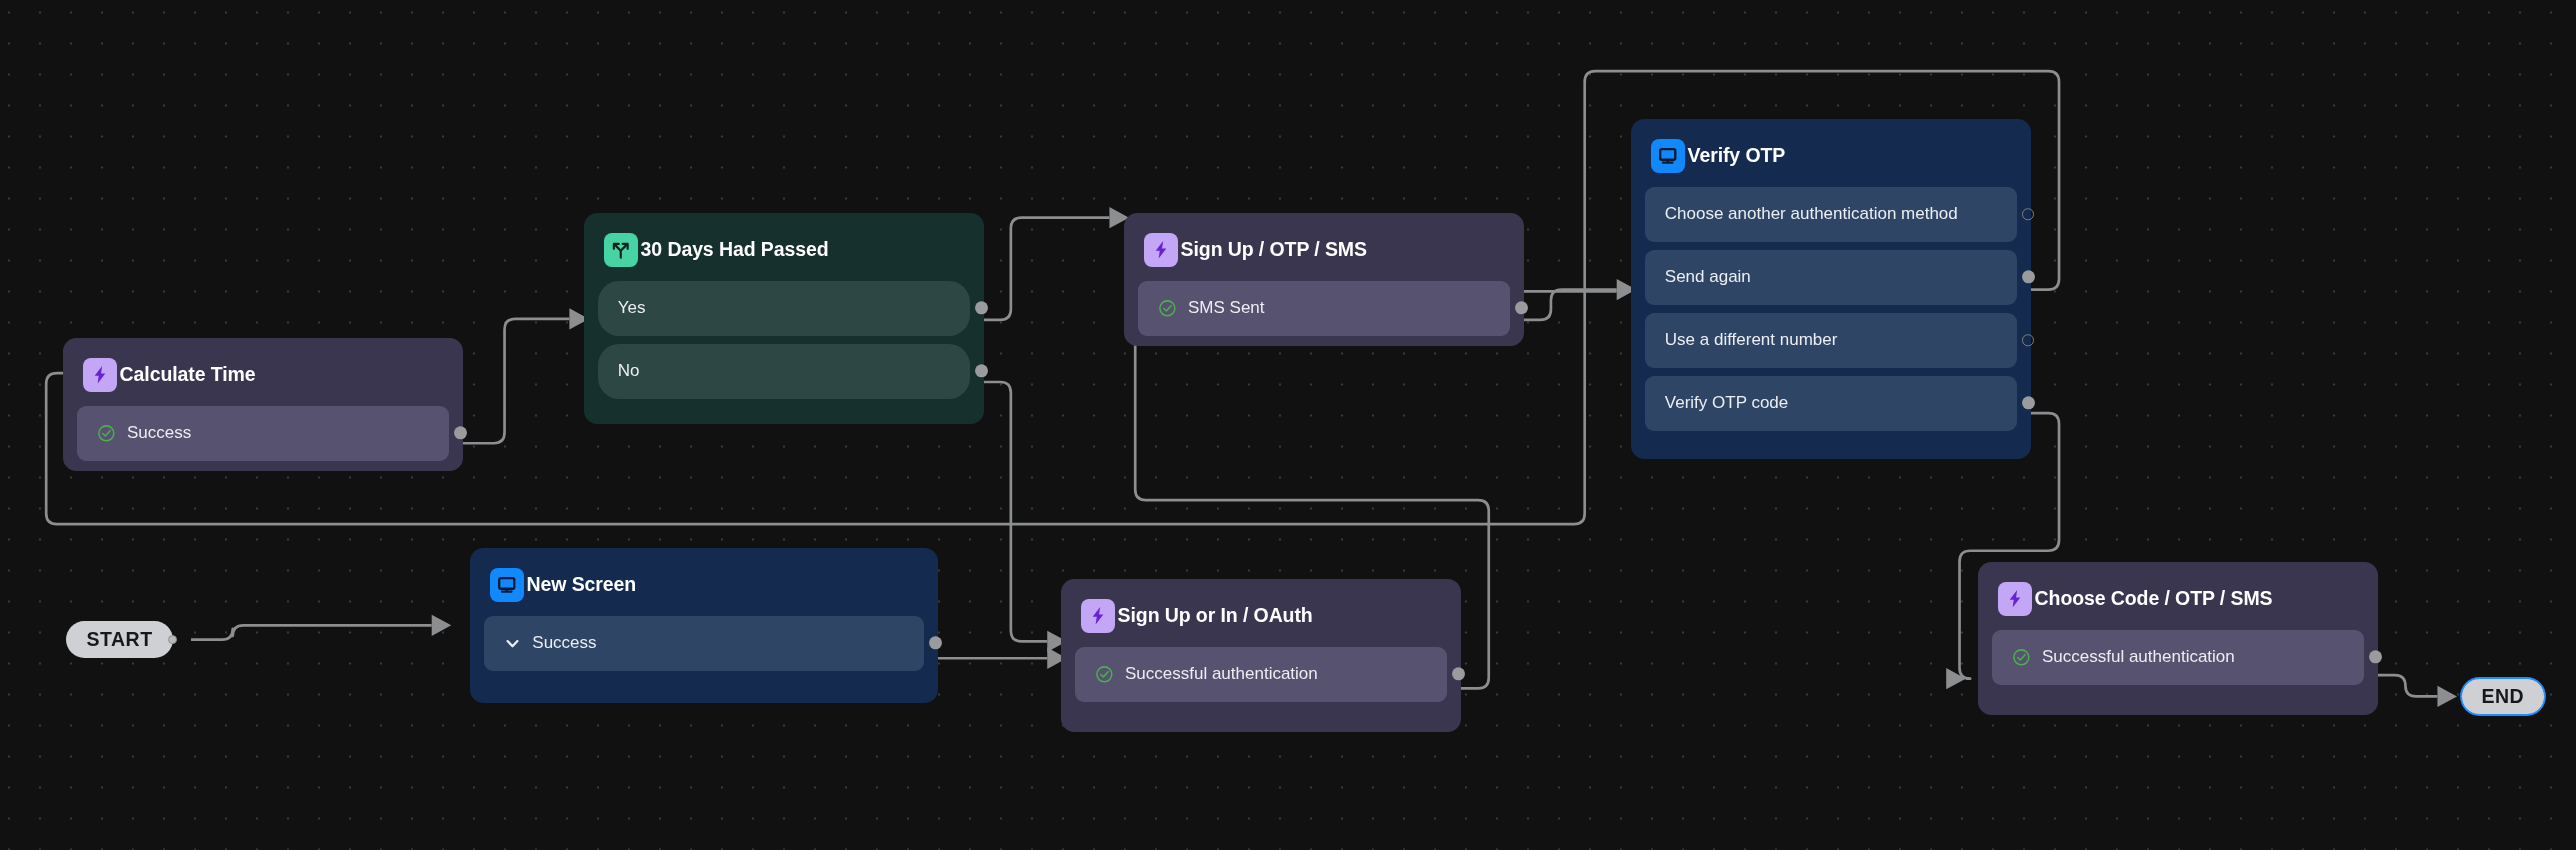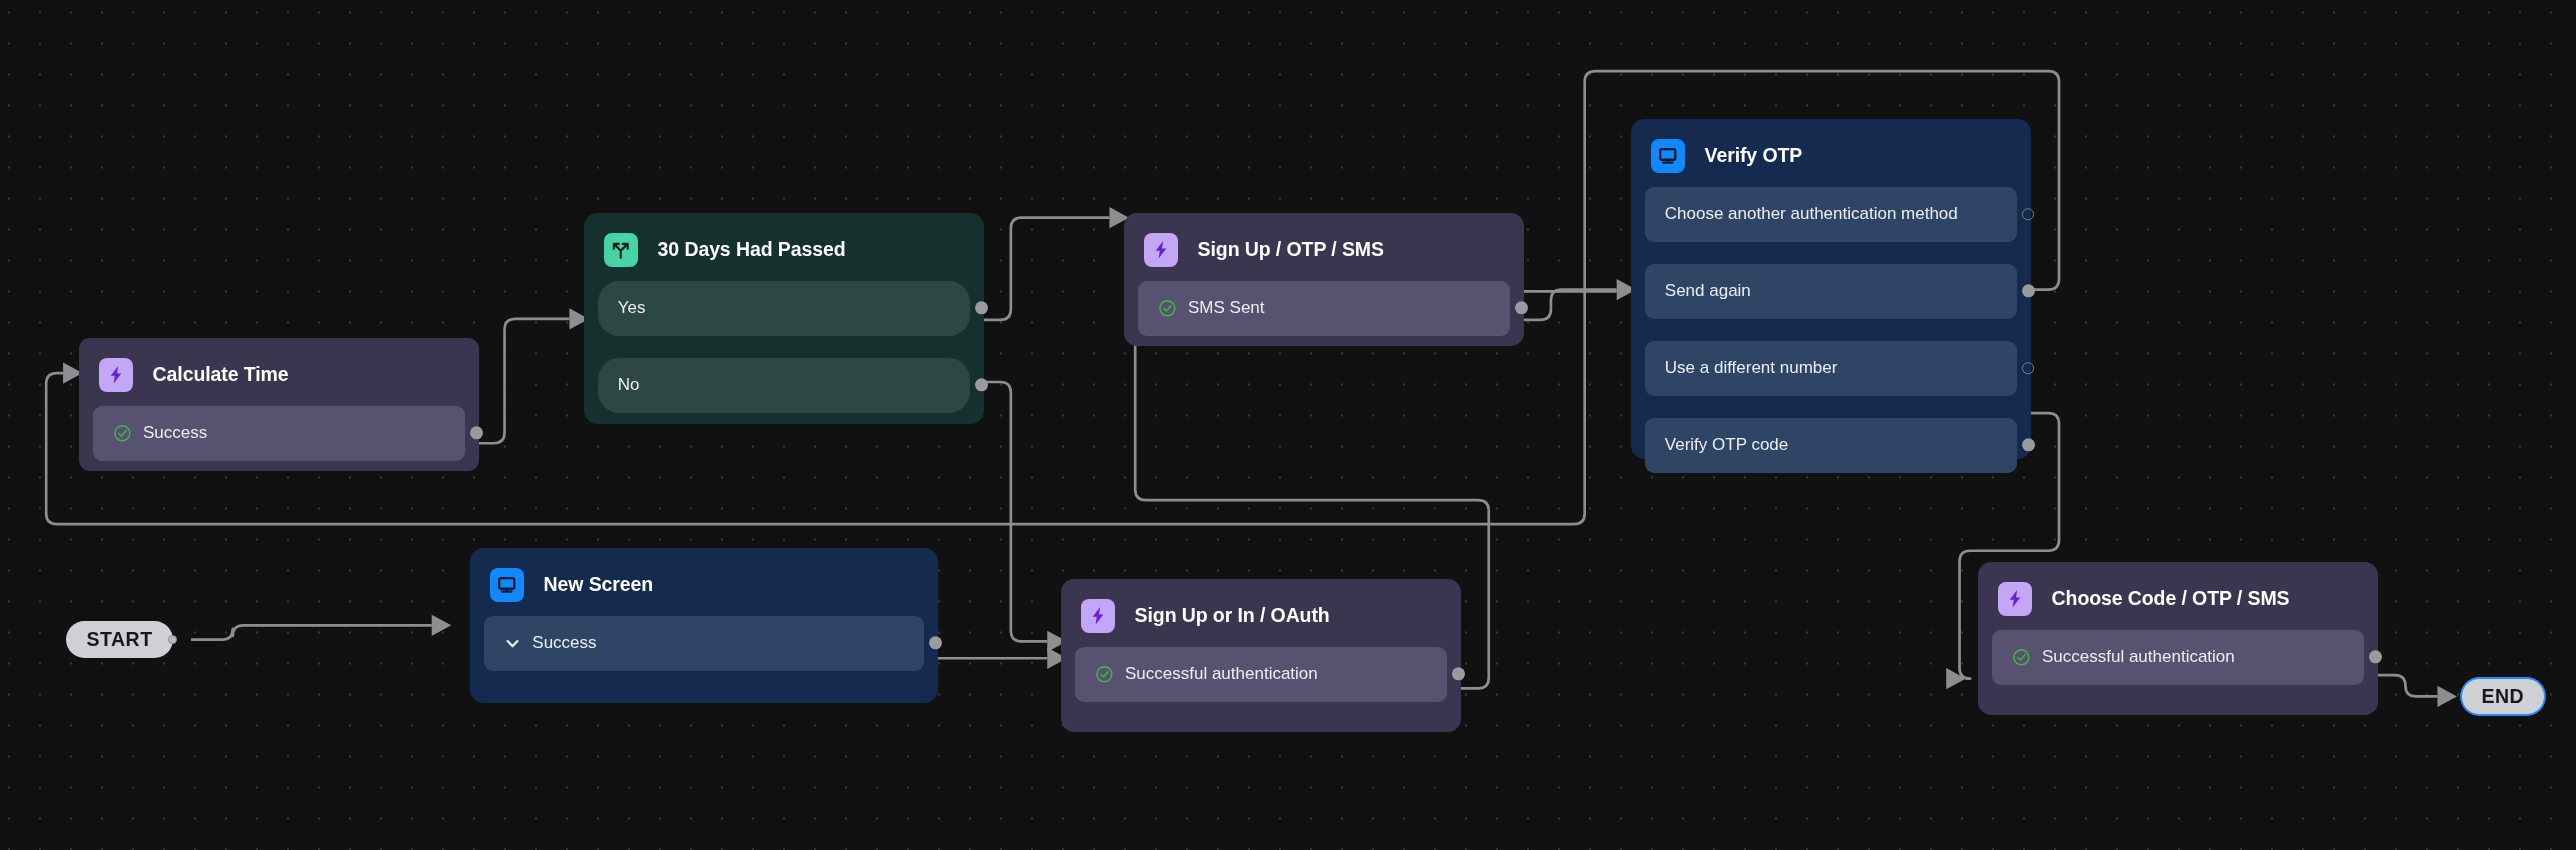--- a/index.html
+++ b/index.html
@@ -46,21 +46,21 @@
     position: absolute;
     border-radius: 13.3px;
     padding: 13.3px 13.3px 15px 13.3px;
     z-index: 3;
     border: 0.9px solid transparent;
   }
 
   .node-head {
     display: flex;
     align-items: center;
-    gap: 20px;
+    gap: 3px;
     padding: 5.3px 5.3px 14px 5.3px;
   }
 
   .node-icon {
     width: 34px; height: 34px;
     min-width: 34px;
     border-radius: 8px;
     display: flex;
     align-items: center;
     justify-content: center;
@@ -68,21 +68,21 @@
   .node-icon svg { display: block; }
 
   .node-title {
     font-size: 19.5px;
     font-weight: bold;
     color: #ffffff;
     letter-spacing: -0.1px;
     white-space: nowrap;
   }
 
-  .rows { display: flex; flex-direction: column; gap: 22px; position: relative; }
+  .rows { display: flex; flex-direction: column; gap: 8px; position: relative; }
 
   .row {
     position: relative;
     height: 55px;
     border-radius: 9px;
     display: flex;
     align-items: center;
     gap: 11.5px;
     padding: 0 19.5px;
     font-size: 17px;
@@ -192,21 +192,21 @@
   <div class="pill" id="pill-start" style="left: 66px; top: 621px;">
     <span>START</span>
     <span class="pill-handle"></span>
   </div>
 
   <div class="pill selected" id="pill-end" style="left: 2461px; top: 678px;">
     <span>END</span>
   </div>
 
   <div id="node-layer">
-      <div class="node n-action" style="left: 79px; top: 338px; width: 400px; height: 133px; border-radius: 11px;">
+      <div class="node n-action" style="left: 63px; top: 338px; width: 400px; height: 133px;">
     <div class="node-head">
       <div class="node-icon" style="background:#c4a6f7">
                 <svg width="18" height="19.5" viewBox="0 0 20 22" aria-hidden="true">
                   <path d="M12.4 1 L4 12.2 h4.6 L7.3 21 L16 9.5 h-4.8 Z" fill="#6822d6"></path>
                 </svg>
           </div>
       <span class="node-title">Calculate Time</span>
     </div>
     <div class="rows">
           <div class="row">

